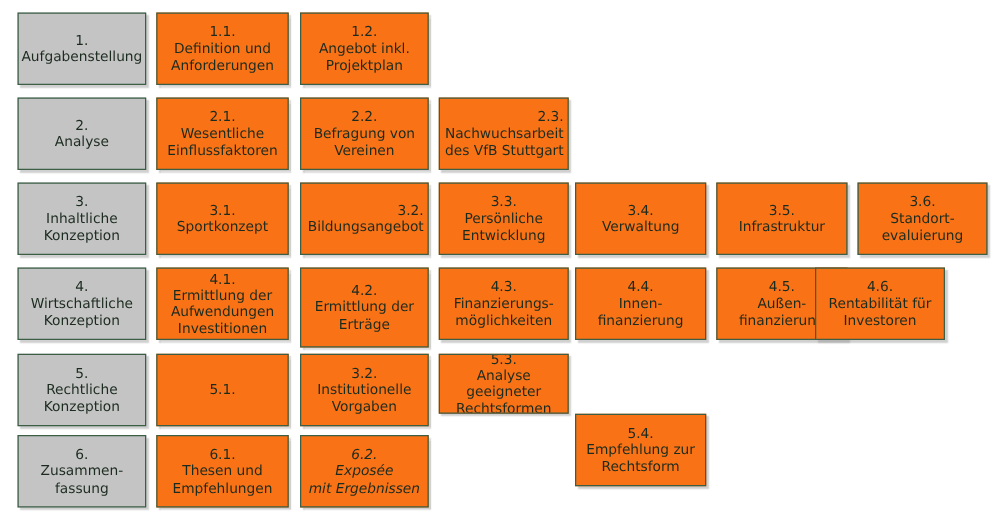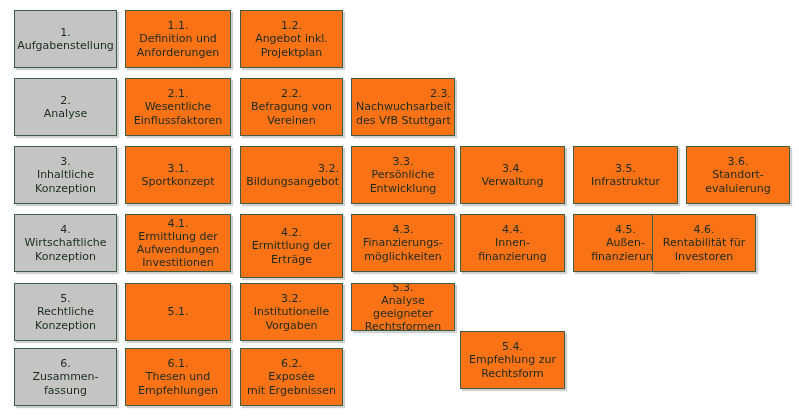--- a/index.html
+++ b/index.html
@@ -205,19 +205,19 @@
       <div class="wbs-box phase" style="left: 14px; width: 103px; height: 58px;">
         <span class="wbs-code">6.</span>
         <span class="wbs-title">Zusammen-
 fassung</span>
       </div>
       <div class="wbs-box" style="left: 125px; width: 106px; height: 58px;">
         <span class="wbs-code">6.1.</span>
         <span class="wbs-title">Thesen und
 Empfehlungen</span>
       </div>
-      <div class="wbs-box" style="left: 240px; width: 103px; height: 58px;">
+      <div class="wbs-box" style="left: 240px; width: 103px; height: 58px; font-style: italic;">
         <span class="wbs-code">6.2.</span>
         <span class="wbs-title">Exposée
 mit Ergebnissen</span>
       </div>
     </div>
   </div>
 
 </body></html>

